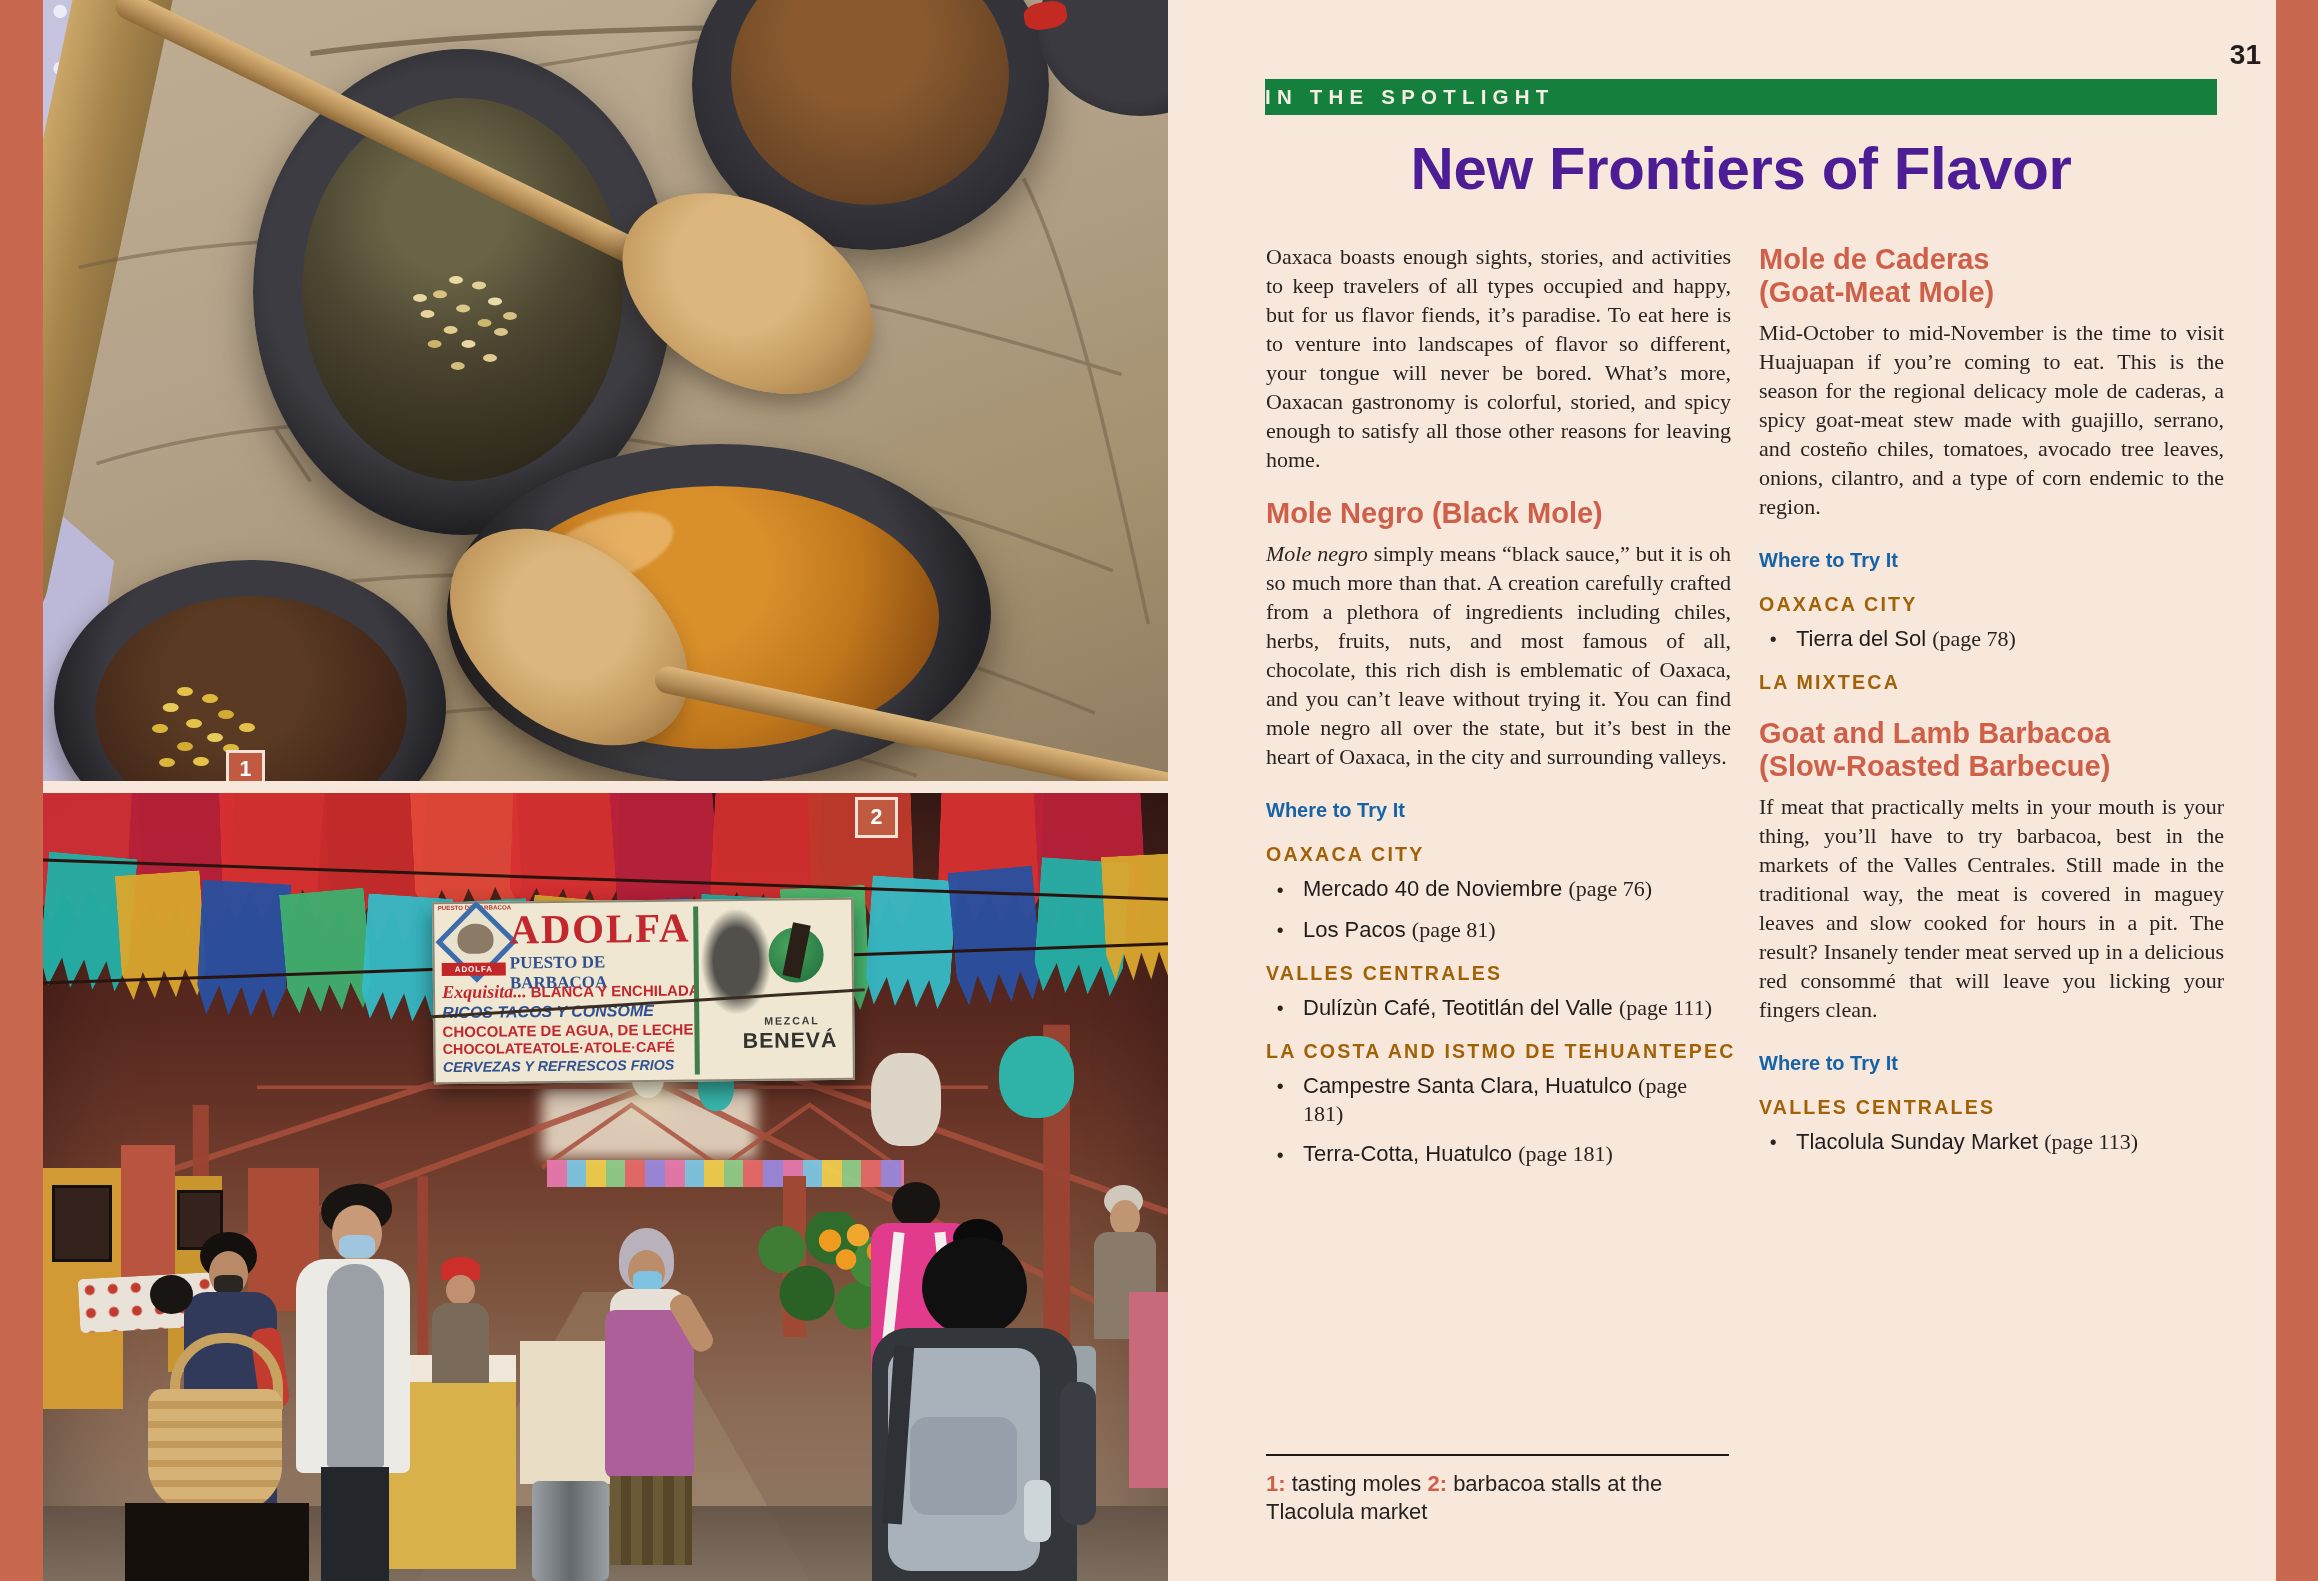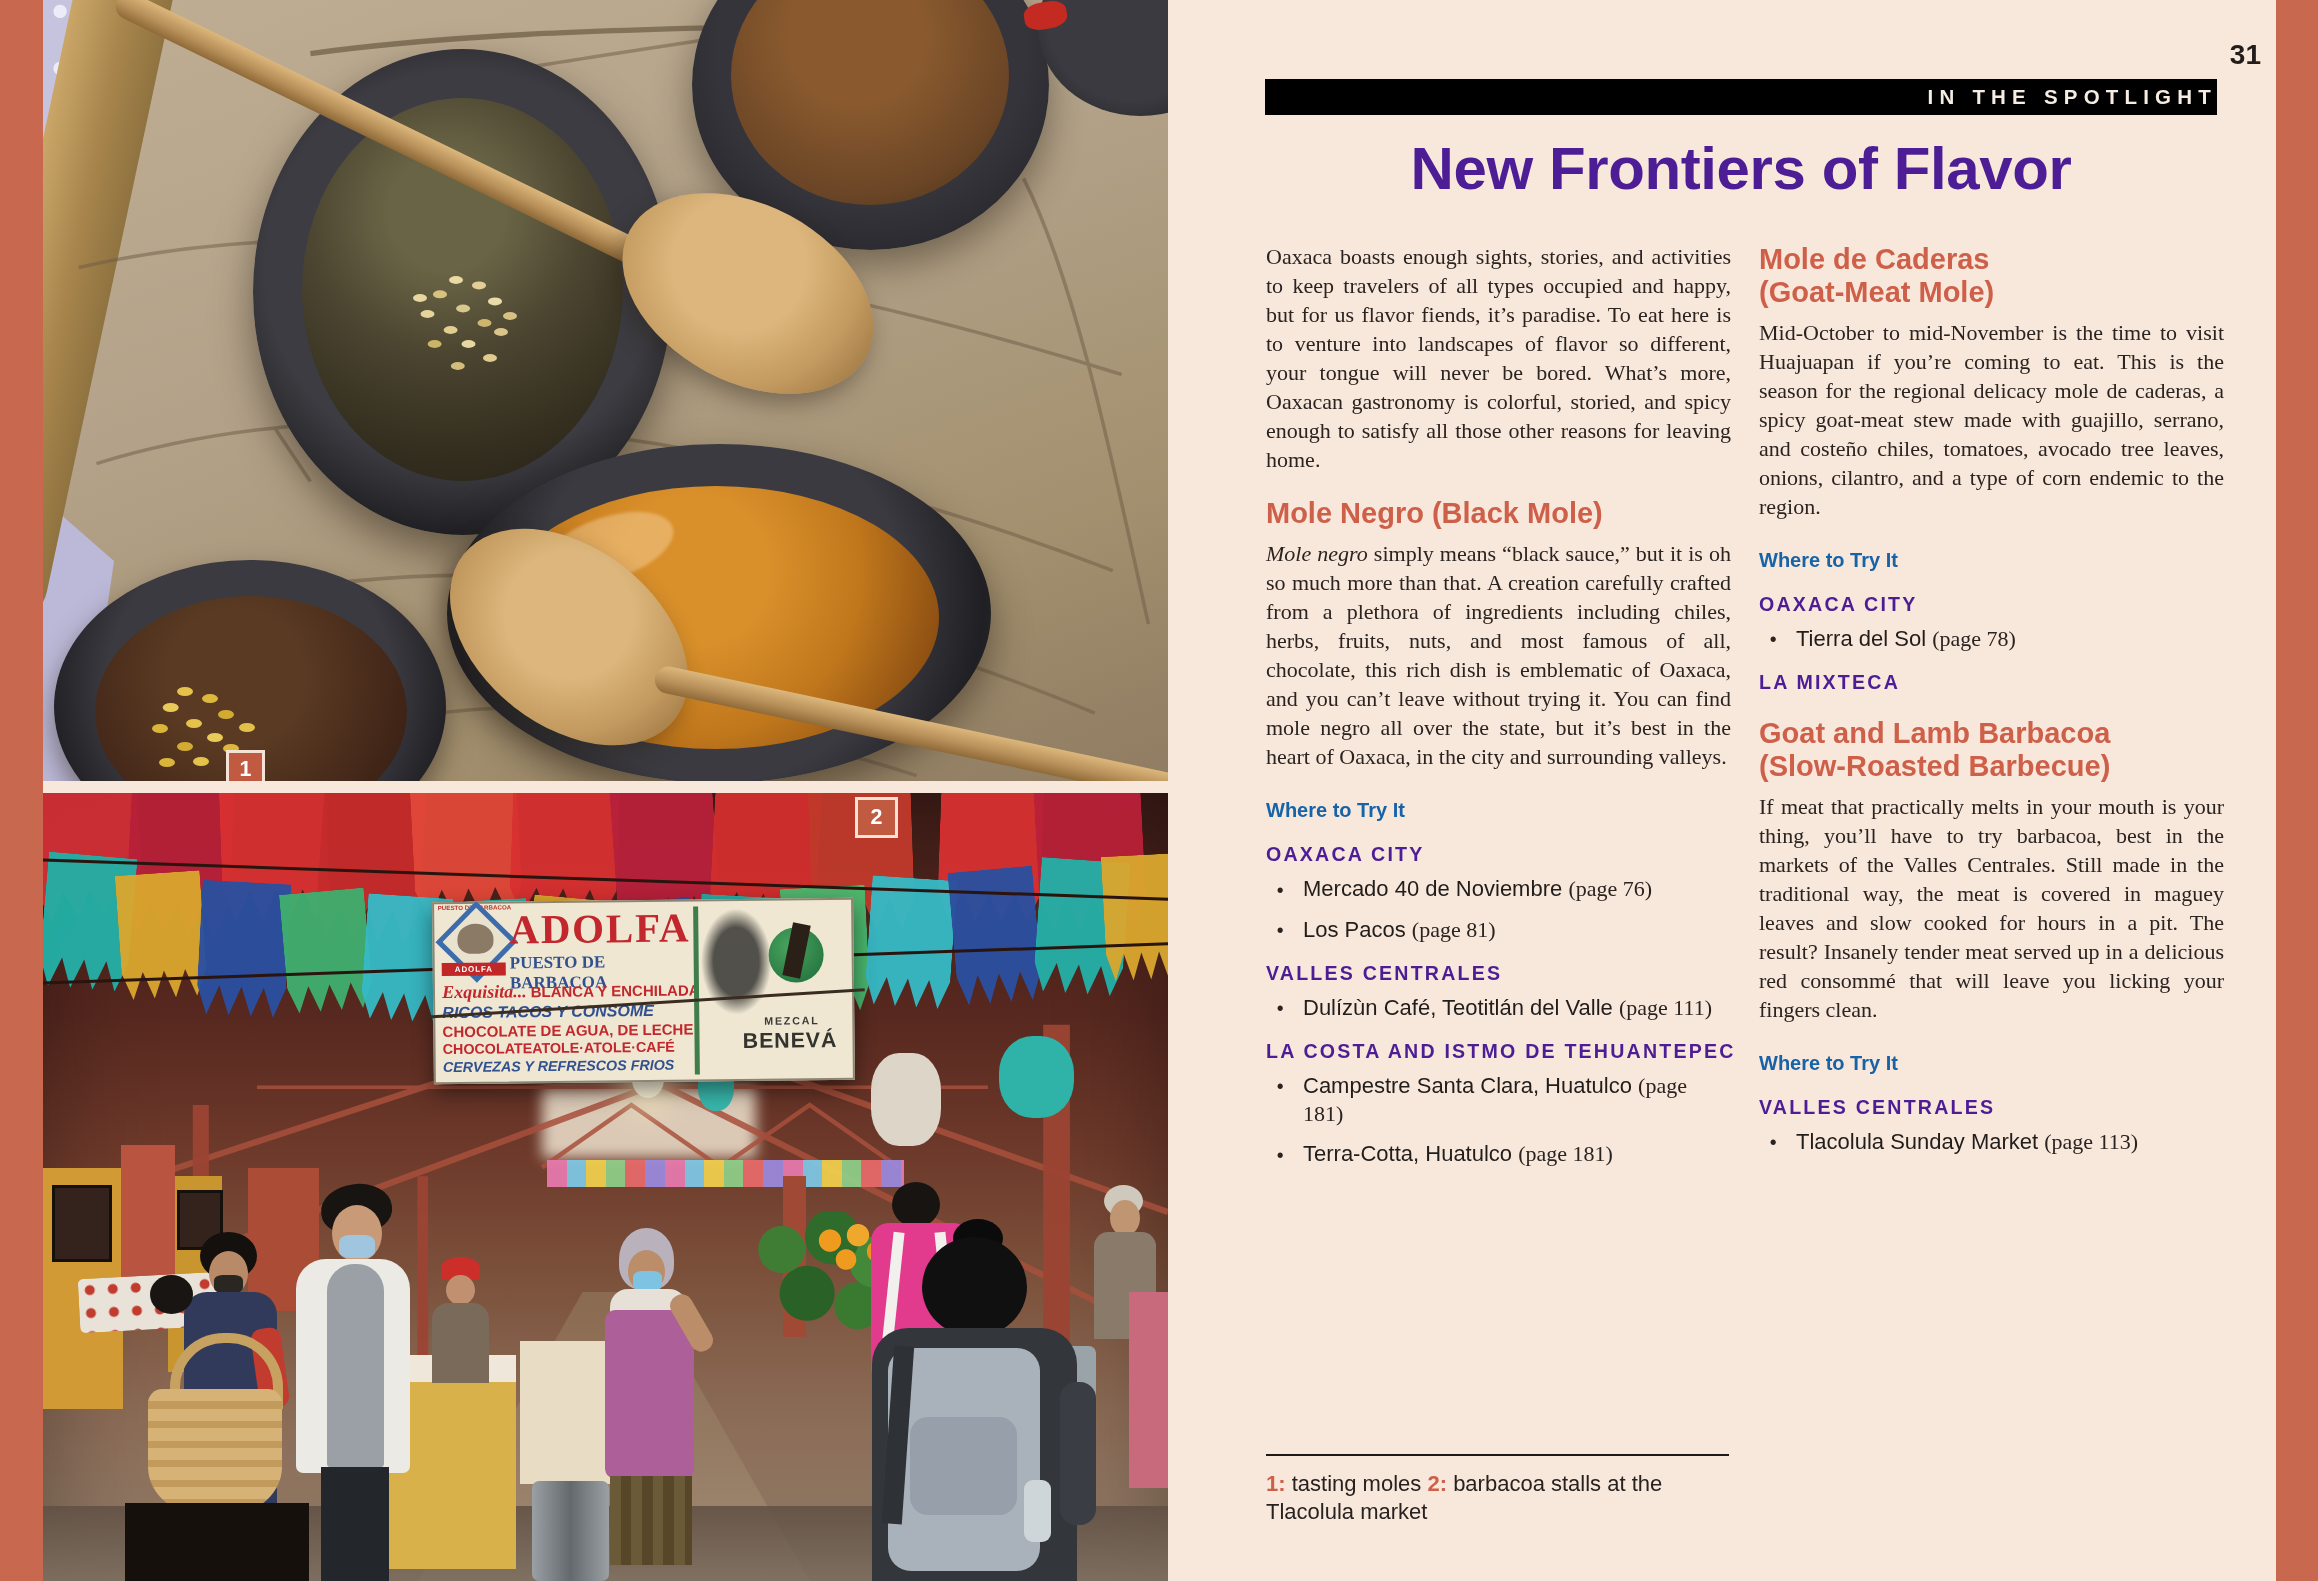--- a/index.html
+++ b/index.html
@@ -36,35 +36,35 @@
   .sign-logo-diamond{position:absolute;left:12.5px;top:9px;width:48px;height:48px;background:#e8e2cf;
                      border:5.4px solid #3c6cab;transform:rotate(45deg);}
   .sign-logo-ram{position:absolute;left:23px;top:19.6px;width:36px;height:30px;background:#8a7a66;border-radius:50% 50% 40% 40%;}
   .sign-logo-arc{position:absolute;left:1.8px;top:0px;width:77px;font-size:6.2px;font-weight:700;color:#b8352f;text-align:center;}
   .sign-logo-ribbon{position:absolute;left:7.1px;top:59px;width:64px;height:13.4px;background:#c22728;color:#fff;
                     font-size:8px;font-weight:700;text-align:center;line-height:13.4px;letter-spacing:0.9px;}
   .sign-wire{position:absolute;left:-10.7px;top:100px;width:441px;height:2.7px;background:#3a2c20;transform:rotate(-3deg);}
   
   .pagenum{position:absolute;left:2203px;top:39px;width:58px;text-align:right;
            font-size:28px;font-weight:800;color:#221d1a;}
-  .banner{position:absolute;left:1265px;top:79px;width:952px;height:36px;background:#000000;
-          display:flex;align-items:center;justify-content:flex-end;}
+  .banner{position:absolute;left:1265px;top:79px;width:952px;height:36px;background:#15803d;
+          display:flex;align-items:center;justify-content:flex-start;}
   .banner span{color:#f5ece2;font-size:20.5px;font-weight:600;letter-spacing:6.2px;}
   .title{position:absolute;left:1265px;top:134px;width:952px;text-align:center;
          font-size:60px;font-weight:800;color:#4c1d95;letter-spacing:-0.4px;}
   .col{position:absolute;width:465px;}
   .col1{left:1266px;top:242px;} .col2{left:1759px;top:230px;}
   .body-text{font-family:"Liberation Serif",serif;font-size:22px;line-height:29px;color:#2a2320;
              text-align:justify;margin:0;}
   .lead{font-style:italic;}
   .sec{font-size:29px;line-height:33px;font-weight:800;color:#ce5f49;margin:23px 0 9px;}
   .sec.first{margin-top:12.5px;}
   .sec .l2{display:block;}
   .wtt{font-size:20px;line-height:29px;font-weight:800;color:#1763a8;margin:25px 0 3.6px;}
-  .grp{font-size:19.6px;font-weight:700;color:#4c1d95;letter-spacing:2.2px;margin:18px 0 9px;white-space:nowrap;}
+  .grp{font-size:19.6px;font-weight:700;color:#a16207;letter-spacing:2.2px;margin:18px 0 9px;white-space:nowrap;}
   .item{position:relative;padding-left:37px;margin:0 0 12.5px;font-size:22px;line-height:28px;}
   .item::before{content:"•";position:absolute;left:10.7px;top:0.9px;font-size:19.6px;color:#2a2320;}
   .item .nm{font-weight:400;color:#211d1b;}
   .item .pg{font-family:"Liberation Serif",serif;font-size:22px;color:#2a2320;font-weight:400;}
   .caption{position:absolute;left:1266px;top:1454px;width:463px;}
   .caption .rule{border-top:2.2px solid #1e1a17;margin:0 0 14.3px 0;}
   .caption p{margin:0;font-size:22px;line-height:28px;color:#272220;}
   .cap-num{color:#ce5f49;font-weight:700;}
 </style>
 </head>

